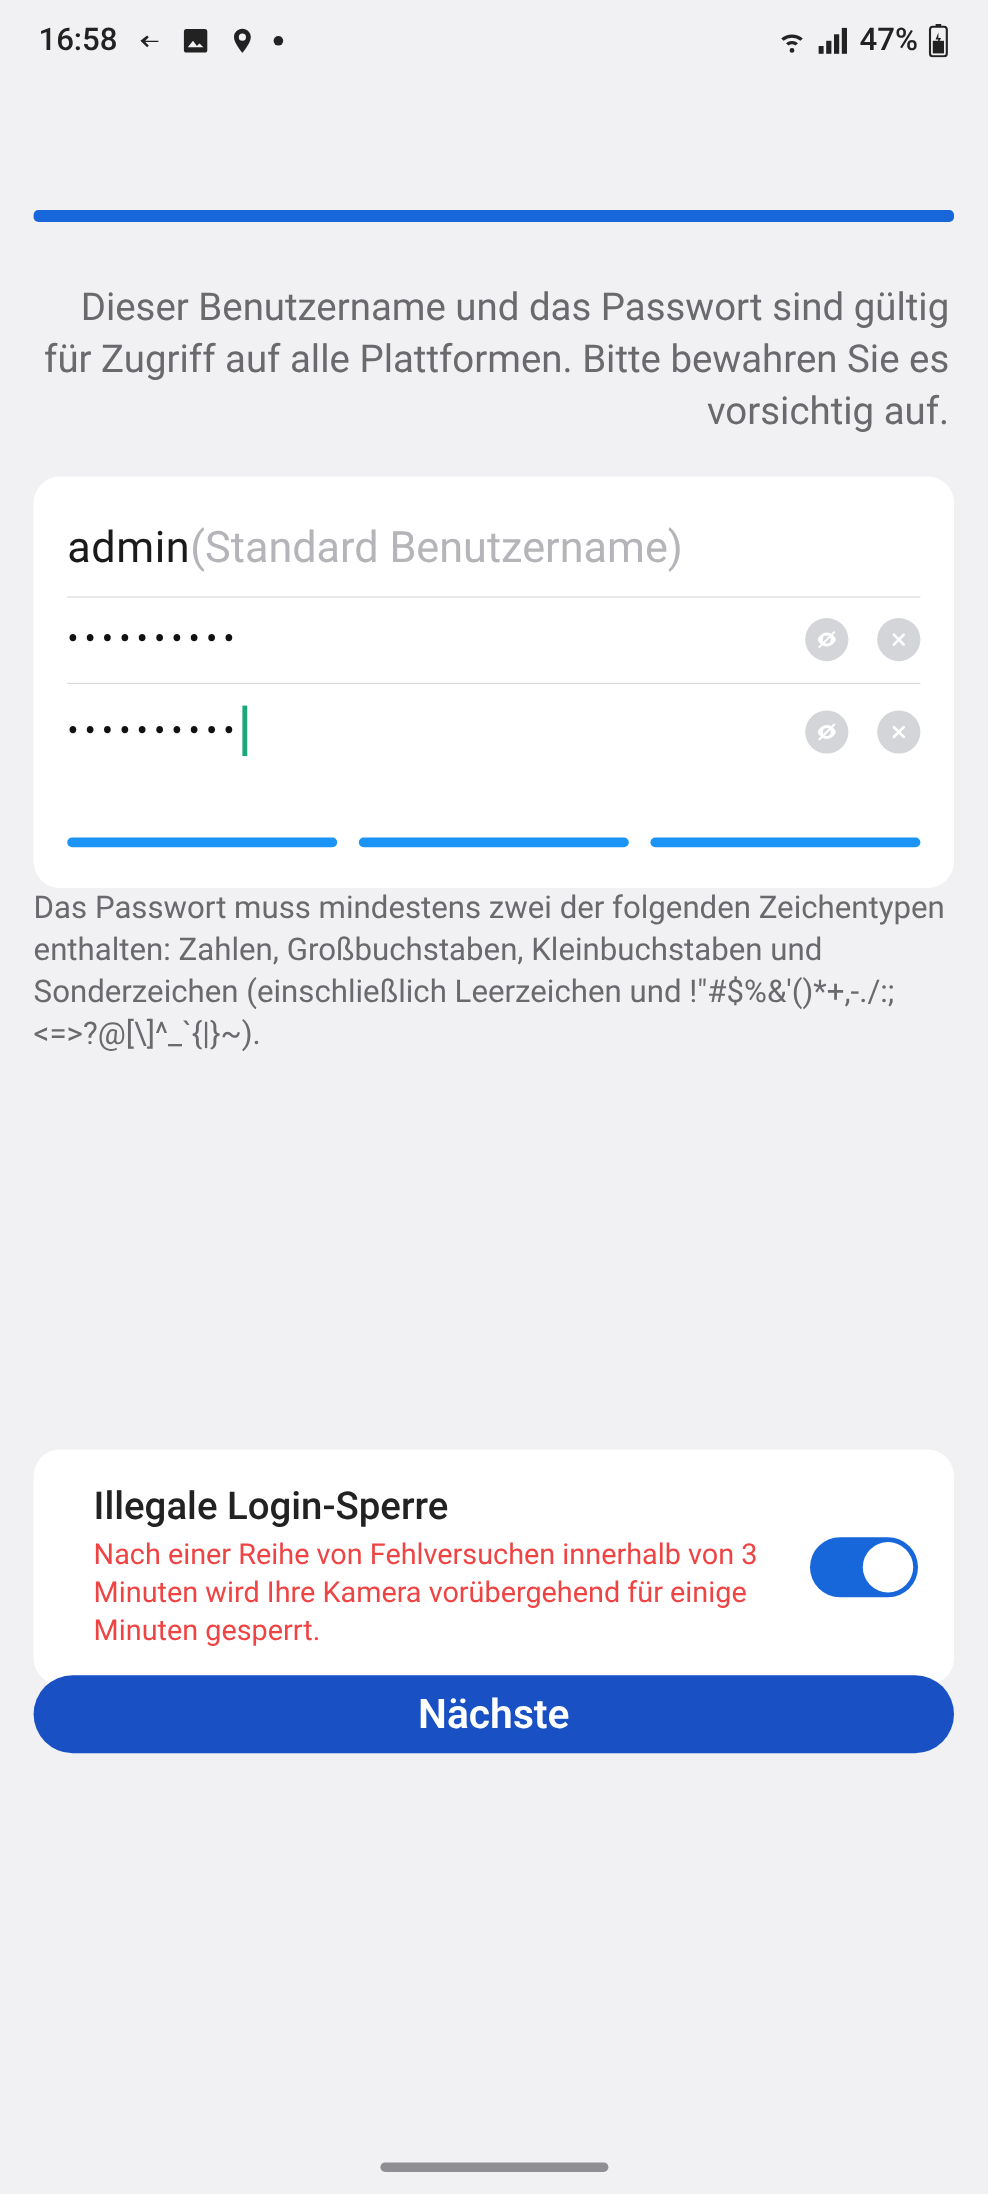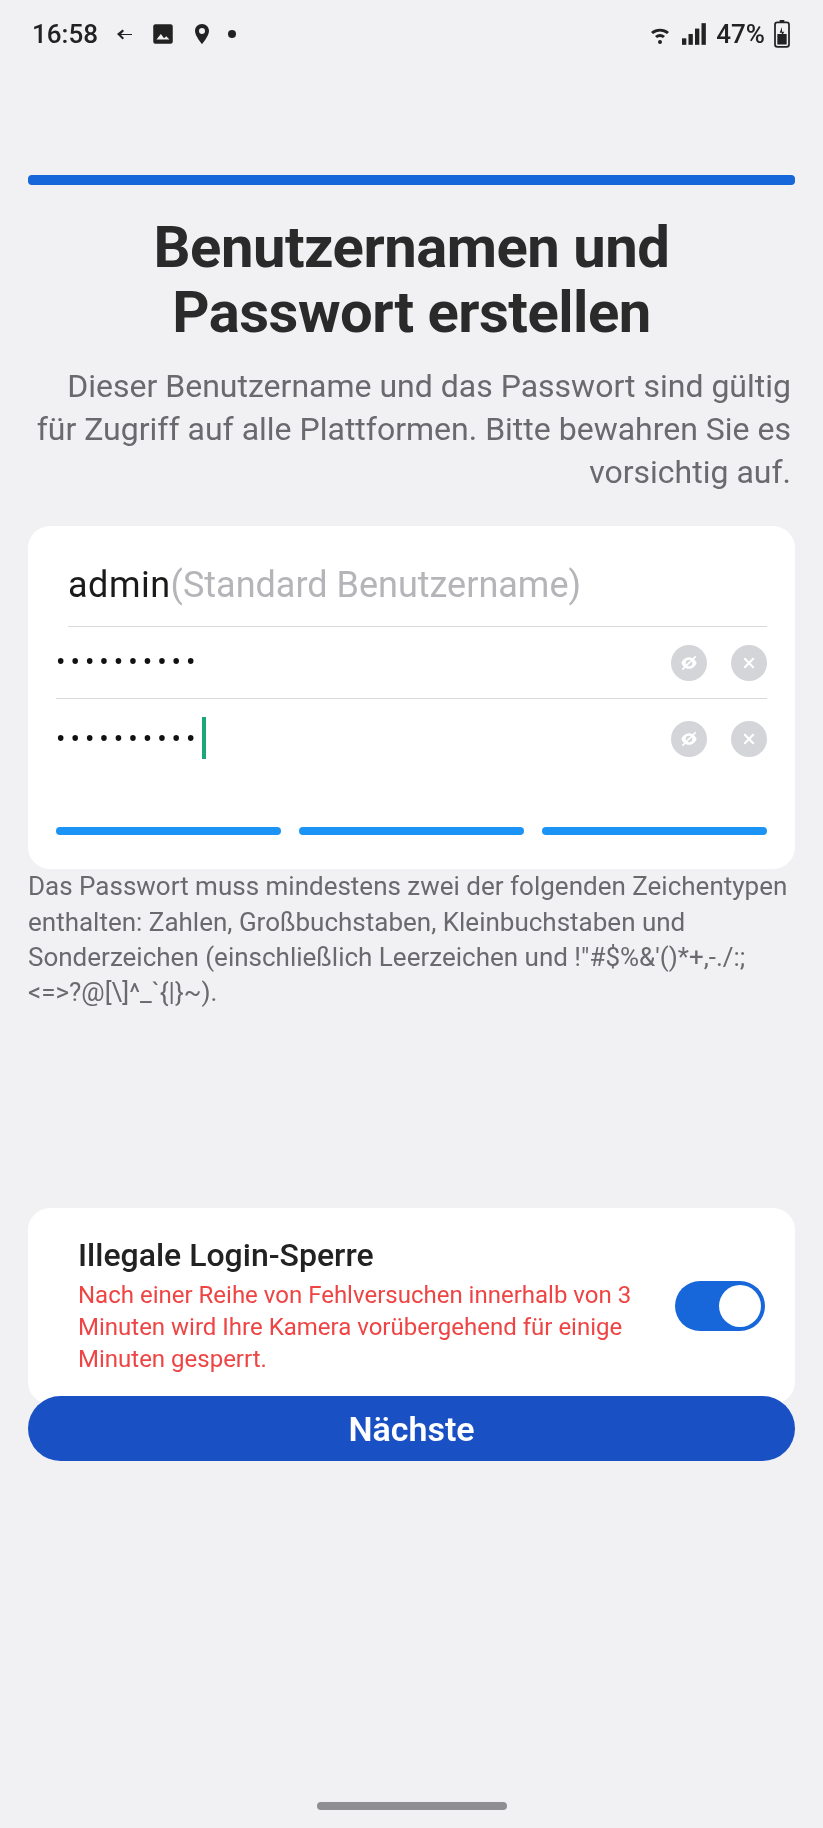--- a/index.html
+++ b/index.html
@@ -12,21 +12,21 @@
 
   .progress-track { position: absolute; top: 175px; left: 28px; right: 28px; height: 10px; background: #1766da; border-radius: 4px; }
 
   .page { position: absolute; top: 215px; left: 28px; right: 28px; }
   .title { font-size: 58px; font-weight: 700; color: #2a2a2a; text-align: center; line-height: 1.12; letter-spacing: -0.5px; }
   .subtitle { margin-top: 20px; font-size: 32px; color: #6a6a6e; text-align: right; line-height: 1.35; padding: 0 4px; }
 
   .card { margin-top: 32px; background: #fff; border-radius: 22px; padding: 32px 28px 22px 28px; }
 
   .field { border-bottom: 1px solid #d9d9dc; padding: 18px 0 20px 0; display: flex; align-items: center; position: relative; }
-  .field:first-child { padding-top: 6px; margin-left: 12px; }
+  .field:first-child { padding-top: 6px; }
   .field .value { font-size: 36px; color: #1a1a1a; letter-spacing: 0.5px; }
   .field .placeholder { font-size: 36px; color: #b5b5b9; }
   .username-row .value { font-weight: 400; }
 
   .pwd-dots { letter-spacing: 5px; font-size: 28px; color: #111; }
   .caret { display: inline-block; width: 4px; height: 42px; background: #1aa77a; margin-left: 2px; vertical-align: middle; animation: blink 1s step-end infinite; }
   @keyframes blink { 50% { opacity: 0; } }
 
   .field-icons { position: absolute; right: 0; top: 50%; transform: translateY(-50%); display: flex; gap: 24px; }
   .icon-btn { width: 36px; height: 36px; border-radius: 50%; background: #d4d5d8; display: flex; align-items: center; justify-content: center; }
@@ -96,24 +96,20 @@
           <rect x="3" y="12" width="8" height="9" fill="#222"></rect>
           <path d="M7 6l-2 5h2l-1 4 3-5H7z" fill="#222"></path>
         </svg>
     </span>
   </div>
 </div>
 
 <div class="progress-track"></div>
 
 <div class="page">
-  <h1 class="title">
-    <span>Benutzernamen und</span><br>
-    <span>Passwort erstellen</span>
-  </h1>
   <p class="subtitle">Dieser Benutzername und das Passwort sind gültig für Zugriff auf alle Plattformen. Bitte bewahren Sie es vorsichtig auf.</p>
 
   <div class="card">
 
     <div class="field username-row">
       <span class="value">admin</span>
         <span class="placeholder">(Standard Benutzername)</span>
     </div>
 
     <div class="field">

